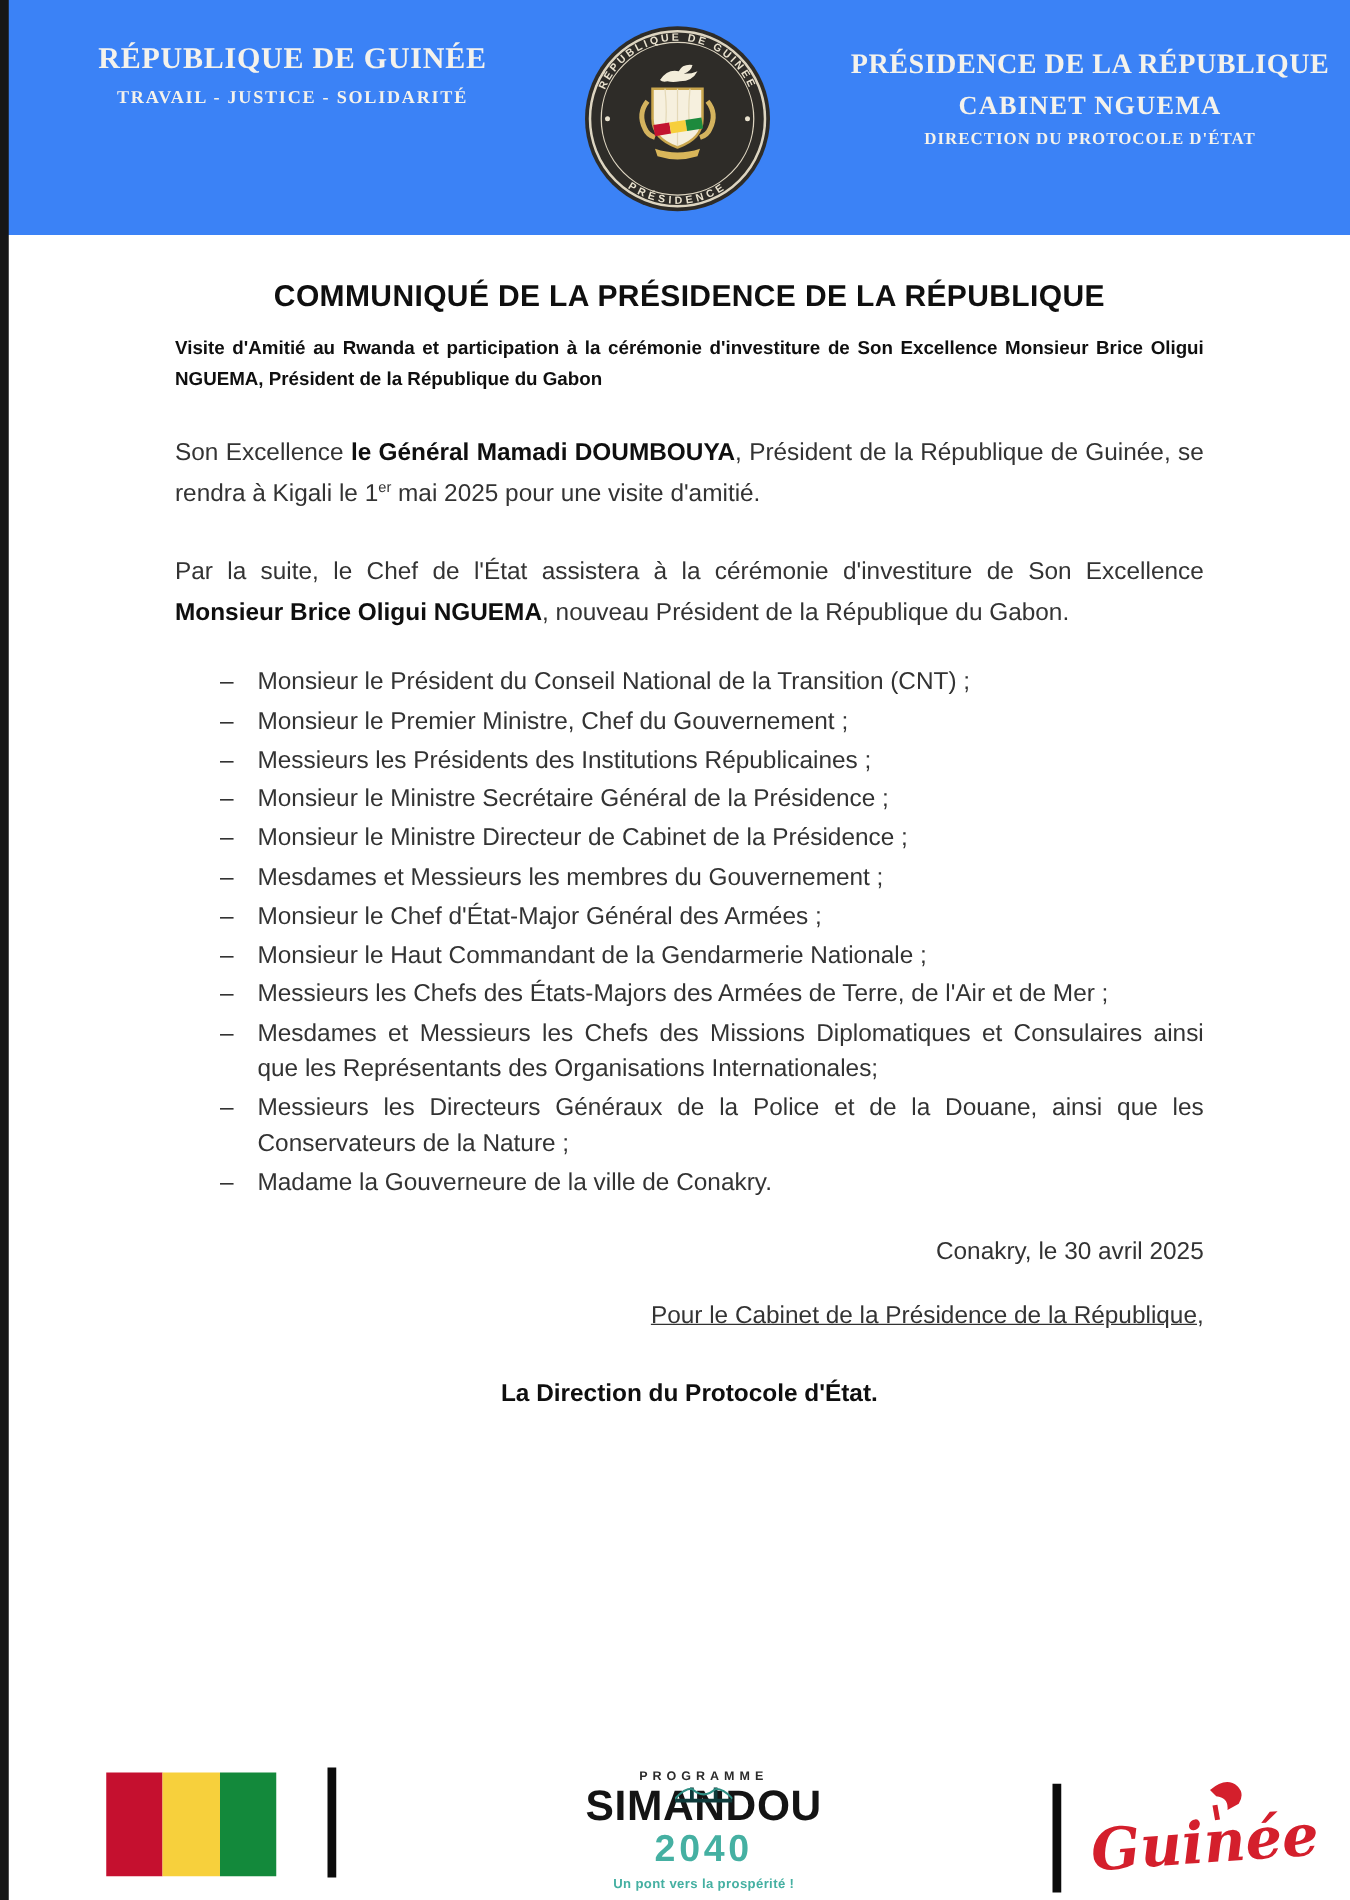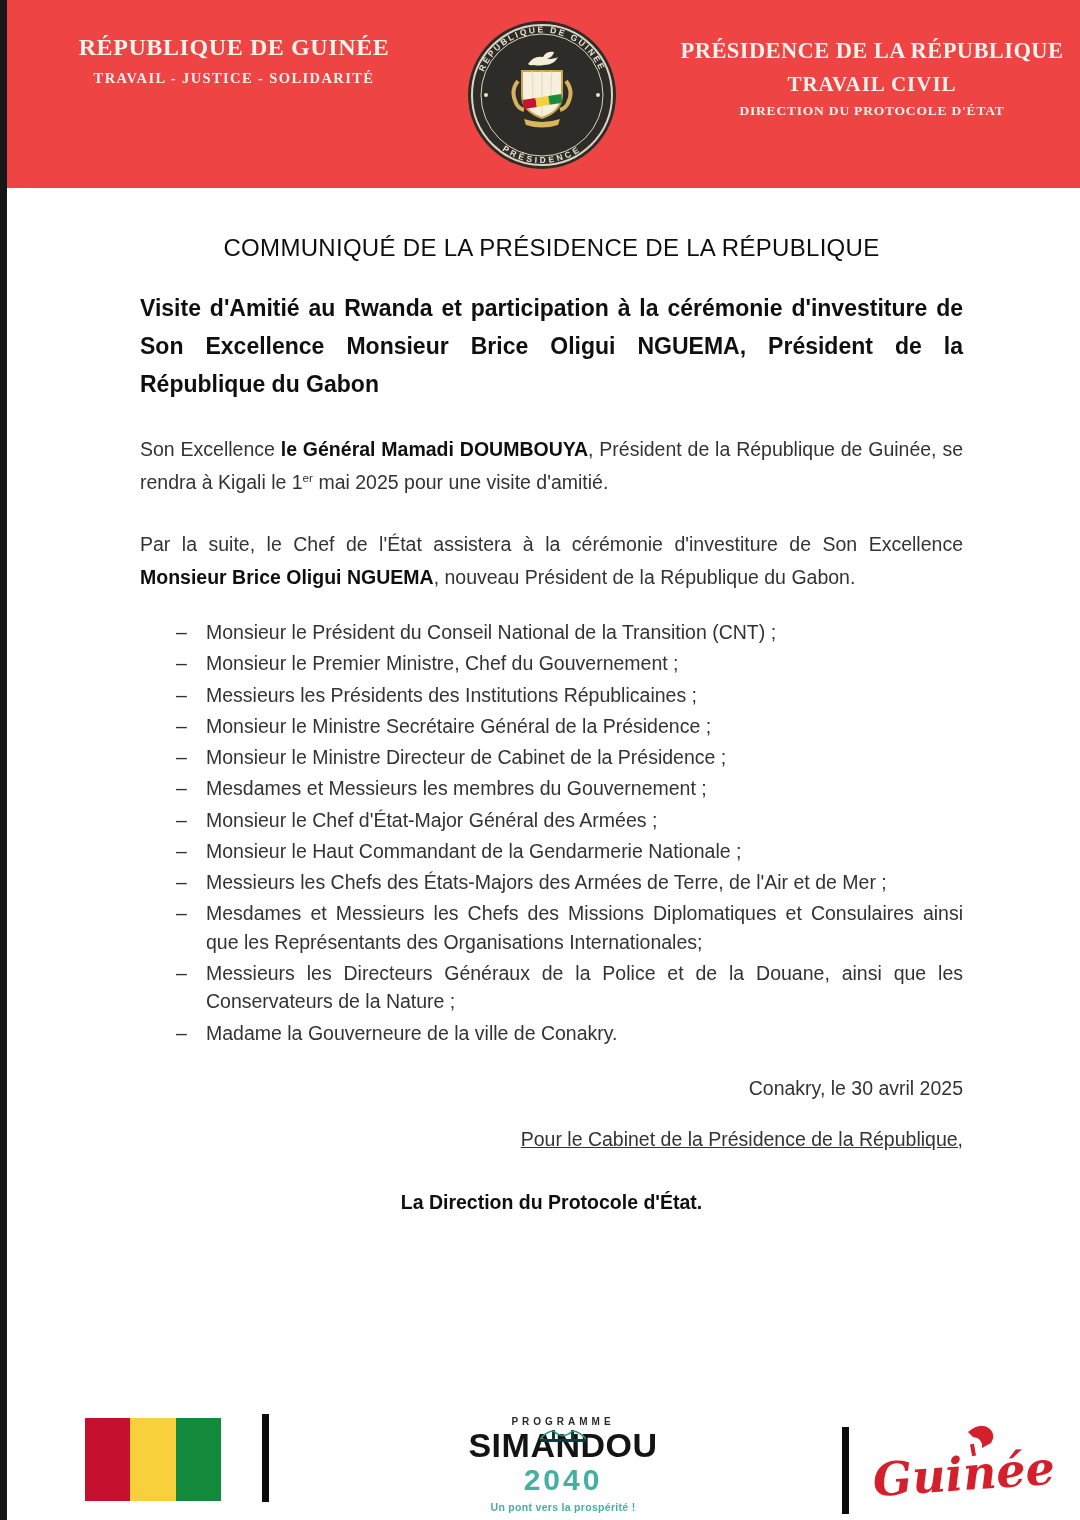--- a/index.html
+++ b/index.html
@@ -5,34 +5,34 @@
   html,body { margin:0; padding:0; }
   body {
     width:1080px; height:1520px; position:relative; background:#ffffff;
     font-family:"Liberation Sans", sans-serif; overflow:hidden; color:#2f2f2f;
   }
 
   
   .edge-strip { position:absolute; left:0; top:0; width:7px; height:1520px; background:#161616; z-index:40; }
 
   
-  .header { position:absolute; top:0; left:0; width:1080px; height:188px; background:#ef4444; }
+  .header { position:absolute; top:0; left:0; width:1080px; height:188px; background:#3b82f6; }
   .header-left  { position:absolute; left:76px;  top:34px; width:316px; text-align:center; color:#f4f2ec; font-family:"Liberation Serif", serif; }
   .header-left .t1 { font-size:24px; font-weight:bold; letter-spacing:.6px; }
   .header-left .t2 { font-size:14.5px; font-weight:bold; letter-spacing:1.4px; margin-top:9px; }
   .header-right { position:absolute; left:664px; top:38px; width:416px; text-align:center; color:#f4f2ec; font-family:"Liberation Serif", serif; }
   .header-right .r1 { font-size:22.5px; font-weight:bold; letter-spacing:.4px; }
   .header-right .r2 { font-size:21px;   font-weight:bold; letter-spacing:1px; margin-top:8px; }
   .header-right .r3 { font-size:13.5px; font-weight:bold; letter-spacing:.8px; margin-top:6px; }
   .seal { position:absolute; left:466px; top:19px; width:152px; height:152px; }
 
   
   .content { position:absolute; left:140px; top:188px; width:823px; }
-  .doc-title { margin-top:46px; text-align:center; font-size:24px; font-weight:normal; color:#0f0f0f; letter-spacing:.3px; }
-  .subject  { margin-top:27px; font-size:23px; font-weight:bold; color:#0f0f0f; line-height:1.66; text-align:justify; }
+  .doc-title { margin-top:36px; text-align:center; font-size:24px; font-weight:bold; color:#0f0f0f; letter-spacing:.3px; }
+  .subject  { margin-top:15px; font-size:15px; font-weight:bold; color:#0f0f0f; line-height:1.66; text-align:justify; }
   p.para { margin:29px 0 0 0; font-size:19.5px; line-height:1.7; text-align:justify; color:#333; }
   p.para sup { font-size:.6em; }
   .rich-b { font-weight:bold; color:#0f0f0f; }
 
   .list { margin-top:24px; }
   .list-item { display:flex; font-size:19.5px; line-height:1.45; margin-bottom:3px; color:#333; }
   .list-item .marker { flex:0 0 30px; margin-left:36px; }
   .list-item .text { flex:1; text-align:justify; }
 
   .dateline  { margin-top:30px; text-align:right; font-size:19.5px; color:#333; }
@@ -94,21 +94,21 @@
         <rect x="57" y="78" width="13" height="9" fill="#c31430"></rect>
         <rect x="70" y="78" width="13" height="9" fill="#f7cf3c"></rect>
         <rect x="83" y="78" width="13" height="9" fill="#1d8a3d"></rect>
       </g>
       <path d="M58,100 q18,6 36,0 l-2,6 q-16,5 -32,0 z" fill="#d9b65a"></path>
     </g>
   </svg>
 
   <div class="header-right">
     <div class="r1">PRÉSIDENCE DE LA RÉPUBLIQUE</div>
-    <div class="r2">TRAVAIL CIVIL</div>
+    <div class="r2">CABINET NGUEMA</div>
     <div class="r3">DIRECTION DU PROTOCOLE D'ÉTAT</div>
   </div>
 </div>
 
 <div class="content">
   <div class="doc-title">COMMUNIQUÉ DE LA PRÉSIDENCE DE LA RÉPUBLIQUE</div>
   <div class="subject">Visite d'Amitié au Rwanda et participation à la cérémonie d'investiture de Son Excellence Monsieur Brice Oligui NGUEMA, Président de la République du Gabon</div>
 
   <p class="para"><span>Son Excellence </span><span class="rich-b">le Général Mamadi DOUMBOUYA</span><span>, Président de la République de Guinée, se rendra à Kigali le 1</span><sup>er</sup><span> mai 2025 pour une visite d'amitié.</span></p>
   <p class="para"><span>Par la suite, le Chef de l'État assistera à la cérémonie d'investiture de Son Excellence </span><span class="rich-b">Monsieur Brice Oligui NGUEMA</span><span>, nouveau Président de la République du Gabon.</span></p>

